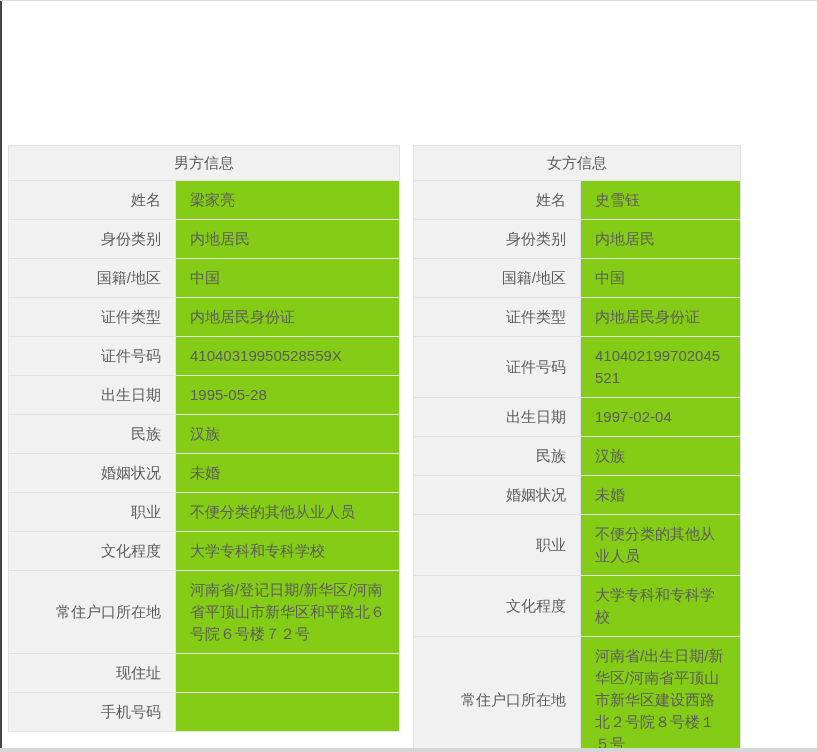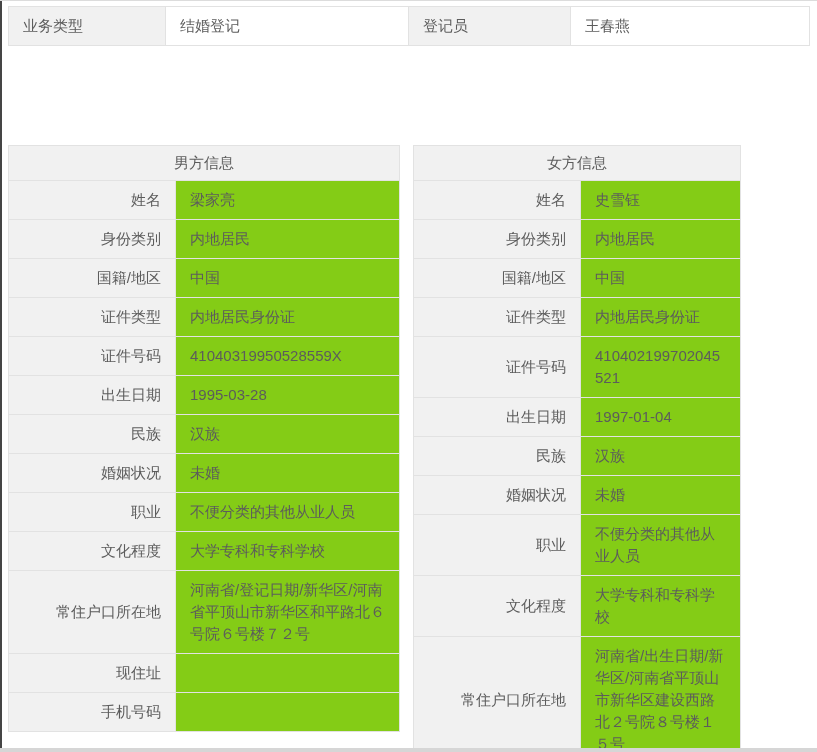--- a/index.html
+++ b/index.html
@@ -77,26 +77,20 @@
   <div class="left-edge"></div>
 
   <table class="reg-table">
     <colgroup>
         <col style="width:157px">
         <col style="width:243px">
         <col style="width:162px">
         <col>
       </colgroup>
     <tbody>
-        <tr>
-      <td class="lbl">业务类型</td>
-      <td>结婚登记</td>
-      <td class="lbl">登记员</td>
-      <td>王春燕</td>
-    </tr>
   </tbody>
     </table>
 
   <table class="person-table groom">
     <colgroup>
         <col style="width:167px">
         <col>
       </colgroup>
     <tbody>
         <tr>
@@ -117,21 +111,21 @@
     <tr>
       <td class="lbl">证件类型</td>
       <td class="val">内地居民身份证</td>
     </tr>
     <tr>
       <td class="lbl">证件号码</td>
       <td class="val">41040319950528559X</td>
     </tr>
     <tr>
       <td class="lbl">出生日期</td>
-      <td class="val">1995-03-28</td>
+      <td class="val">1995-05-28</td>
     </tr>
     <tr>
       <td class="lbl">民族</td>
       <td class="val">汉族</td>
     </tr>
     <tr>
       <td class="lbl">婚姻状况</td>
       <td class="val">未婚</td>
     </tr>
     <tr>
@@ -181,21 +175,21 @@
     <tr>
       <td class="lbl">证件类型</td>
       <td class="val">内地居民身份证</td>
     </tr>
     <tr>
       <td class="lbl">证件号码</td>
       <td class="val">410402199702045521</td>
     </tr>
     <tr>
       <td class="lbl">出生日期</td>
-      <td class="val">1997-01-04</td>
+      <td class="val">1997-02-04</td>
     </tr>
     <tr>
       <td class="lbl">民族</td>
       <td class="val">汉族</td>
     </tr>
     <tr>
       <td class="lbl">婚姻状况</td>
       <td class="val">未婚</td>
     </tr>
     <tr>

